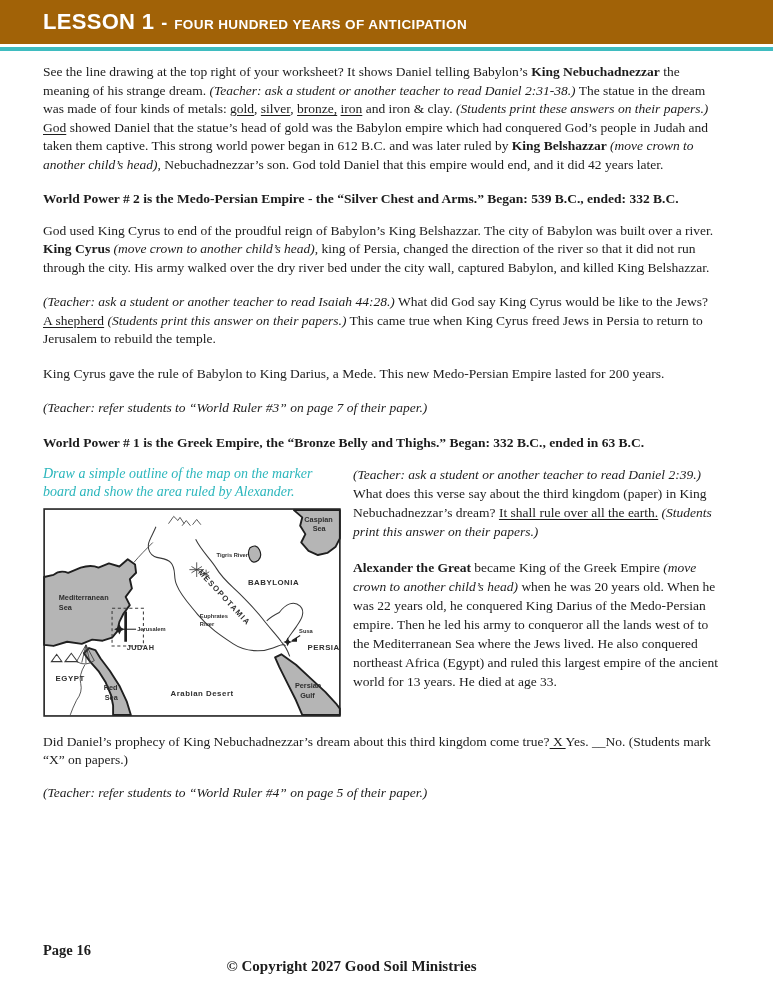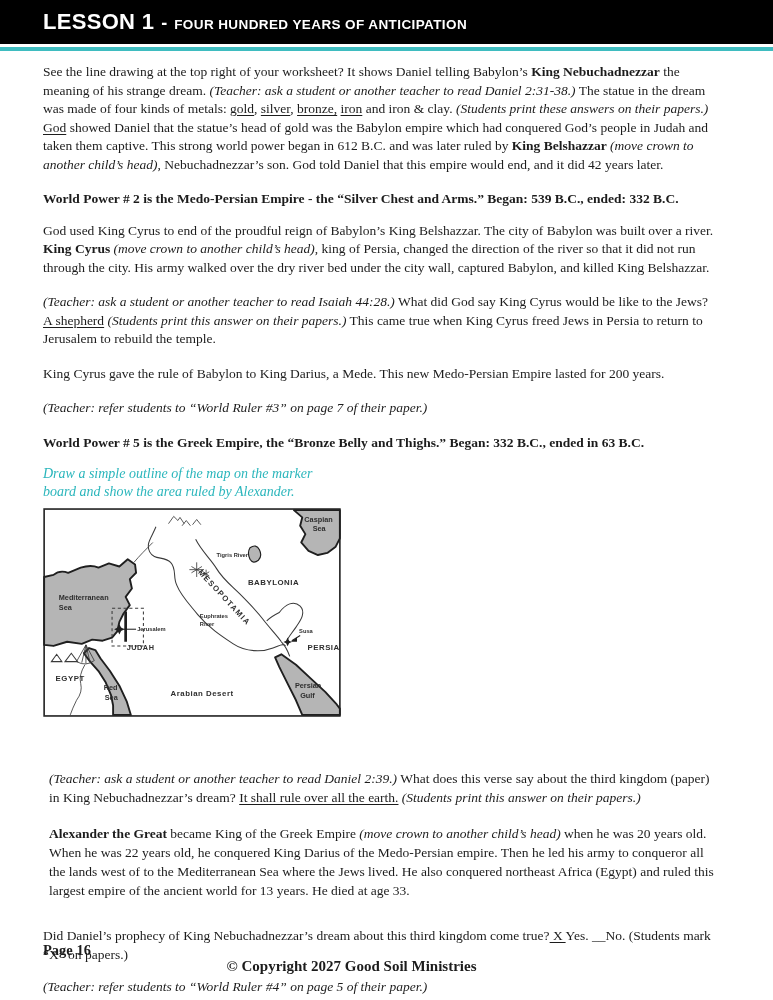--- a/index.html
+++ b/index.html
@@ -7,42 +7,42 @@
     position:relative;
     width:773px;height:1000px;
     background:#ffffff;
     font-family:"Liberation Serif", serif;
     color:#1c1c1c;
     overflow:hidden;
   }
   
   .hdr{
     height:44px;
-    background:#000000;
+    background:#a16207;
     display:flex;
     align-items:baseline;
     padding-left:43px;
     font-family:"Liberation Sans", sans-serif;
     color:#ffffff;
     white-space:nowrap;
     line-height:44px;
   }
   .hdr .t1{font-size:22px;font-weight:bold;letter-spacing:.3px;}
   .hdr .dash{font-size:18px;font-weight:bold;margin:0 7px 0 7px;}
   .hdr .t2{font-size:13.5px;font-weight:bold;letter-spacing:.4px;}
   .accent{height:4px;background:#3fbcc0;margin-top:3px;}
   
   main{padding:12px 53px 0 43px;font-size:13.5px;line-height:18.5px;}
   main p{margin:0 0 16px 0;}
   p.h{font-weight:bold;margin-bottom:13px;}
   .s-b{font-weight:bold;}
   .s-i{font-style:italic;}
   .s-u{text-decoration:underline;text-underline-offset:2px;}
   
-  .cols{display:flex;margin-bottom:10px;flex-direction:column;}
+  .cols{display:flex;margin-bottom:10px;}
   .colL{width:304px;flex:0 0 304px;}
   .colR{flex:1;margin-left:6px;line-height:19px;}
   .colR p{margin:0 0 17px 0;}
   .mapnote{
     color:#2bb6bc;
     font-style:italic;
     font-size:14px;
     line-height:18px;
     margin:0 0 7px 0;
   }
@@ -82,21 +82,21 @@
   </header>
   <div class="accent"></div>
 
   <main>
     <p><span>See the line drawing at the top right of your worksheet? It shows Daniel telling Babylon’s </span><span class="s-b">King Nebuchadnezzar</span><span> the meaning of his strange dream. </span><span class="s-i">(Teacher: ask a student or another teacher to read Daniel 2:31-38.)</span><span> The statue in the dream was made of four kinds of metals: </span><span class="s-u">gold</span><span>, </span><span class="s-u">silver</span><span>, </span><span class="s-u">bronze,</span><span> </span><span class="s-u">iron</span><span> and iron &amp; clay. </span><span class="s-i">(Students print these answers on their papers.)</span><span> </span><span class="s-u">God</span><span> showed Daniel that the statue’s head of gold was the Babylon empire which had conquered God’s people in Judah and taken them captive. This strong world power began in 612 B.C. and was later ruled by </span><span class="s-b">King Belshazzar</span><span> </span><span class="s-i">(move crown to another child’s head)</span><span>, Nebuchadnezzar’s son. God told Daniel that this empire would end, and it did 42 years later.</span></p>
     <p class="h"><span class="s-b">World Power # 2 is the Medo-Persian Empire - the “Silver Chest and Arms.” Began: 539 B.C., ended: 332 B.C.</span></p>
     <p><span>God used King Cyrus to end of the proudful reign of Babylon’s King Belshazzar. The city of Babylon was built over a river. </span><span class="s-b">King Cyrus</span><span> </span><span class="s-i">(move crown to another child’s head)</span><span>, king of Persia, changed the direction of the river so that it did not run through the city. His army walked over the dry river bed under the city wall, captured Babylon, and killed King Belshazzar.</span></p>
     <p><span class="s-i">(Teacher: ask a student or another teacher to read Isaiah 44:28.)</span><span> What did God say King Cyrus would be like to the Jews?  </span><span class="s-u">A shepherd</span><span>  </span><span class="s-i">(Students print this answer on their papers.)</span><span> This came true when King Cyrus freed Jews in Persia to return to Jerusalem to rebuild the temple.</span></p>
     <p><span>King Cyrus gave the rule of Babylon to King Darius, a Mede. This new Medo-Persian Empire lasted for 200 years.</span></p>
     <p><span class="s-i">(Teacher: refer students to “World Ruler #3” on page 7 of their paper.)</span></p>
-    <p class="h"><span class="s-b">World Power # 5 is the Greek Empire, the “Bronze Belly and Thighs.” Began: 332 B.C., ended in 63 B.C.</span></p>
+    <p class="h"><span class="s-b">World Power # 1 is the Greek Empire, the “Bronze Belly and Thighs.” Began: 332 B.C., ended in 63 B.C.</span></p>
 
     <div class="cols">
       <div class="colL">
         <p class="mapnote"><span class="s-i">Draw a simple outline of the map on the marker board and show the area ruled by Alexander.</span></p>
         <div class="mapwrap">
           <svg width="298" height="209" viewBox="0 0 285 200">
 
             <rect x="1" y="1" width="283" height="198" fill="#ffffff" stroke="#2a2a2a" stroke-width="1.6"></rect>
 
             <path class="sea" d="M1,66 L10,64 Q16,59 24,62 L36,57 Q46,54 53,57 L63,53 L73,56 L81,49 L88,54 L89,62 L83,68 L85,77 L79,85 L83,93 L77,101 L73,109 L71,118 L66,124 L57,127 L47,126 L37,130 L23,128 L10,132 L1,131 Z"></path>

